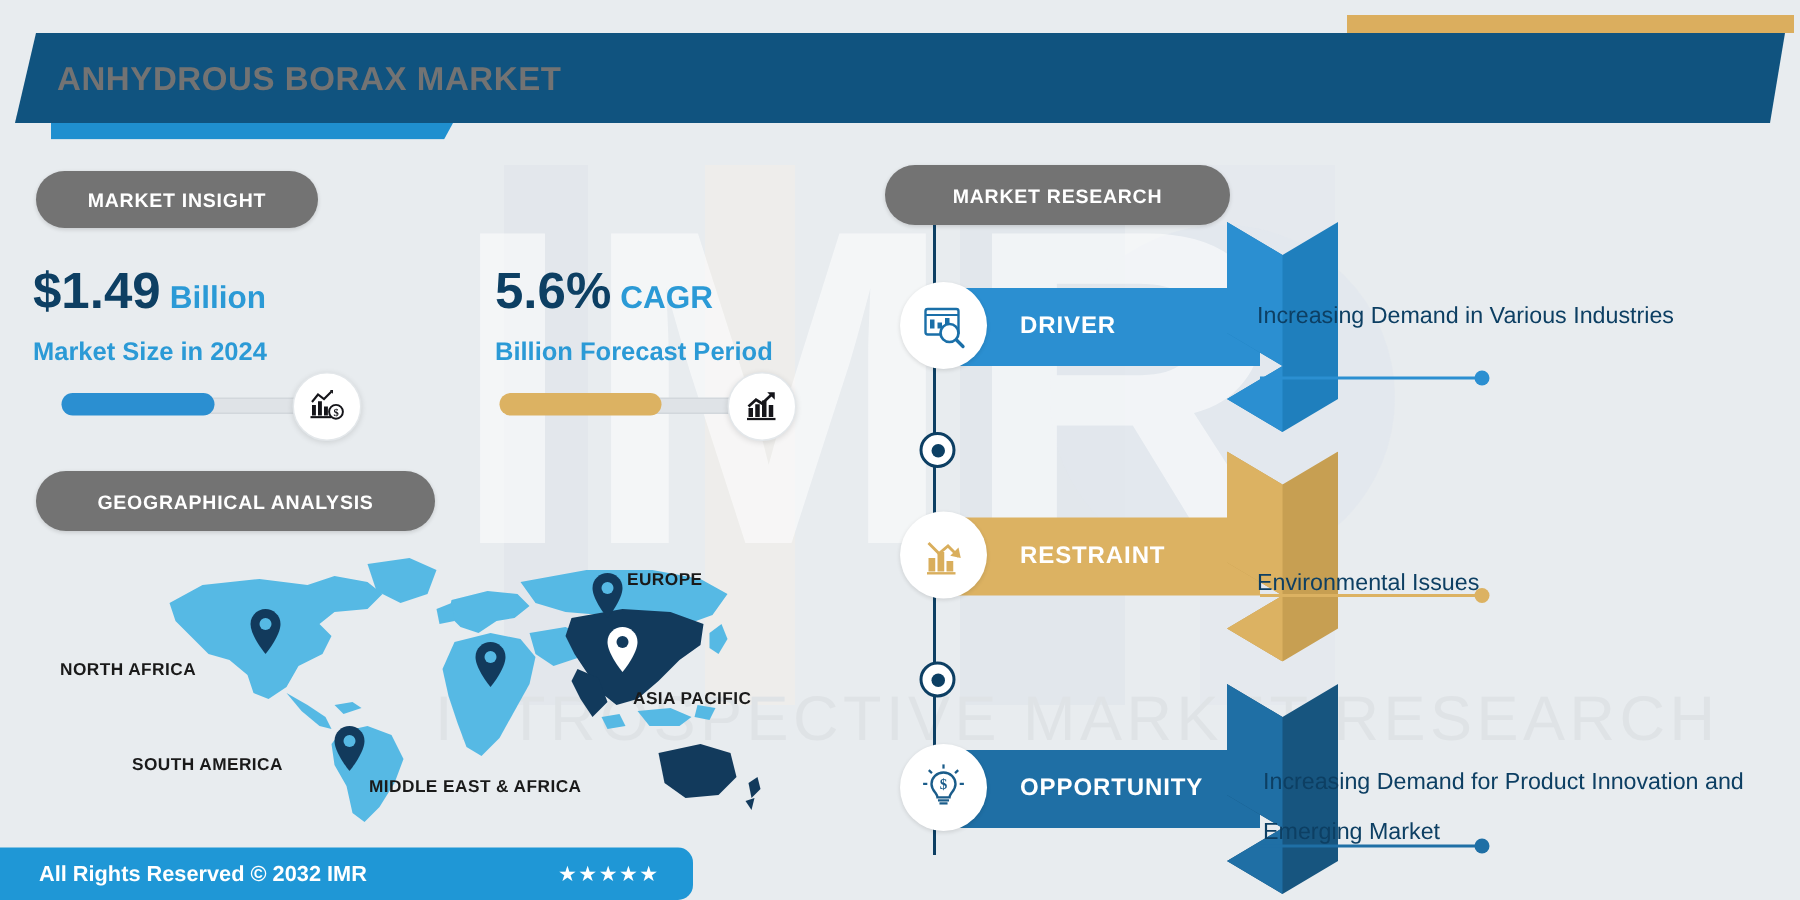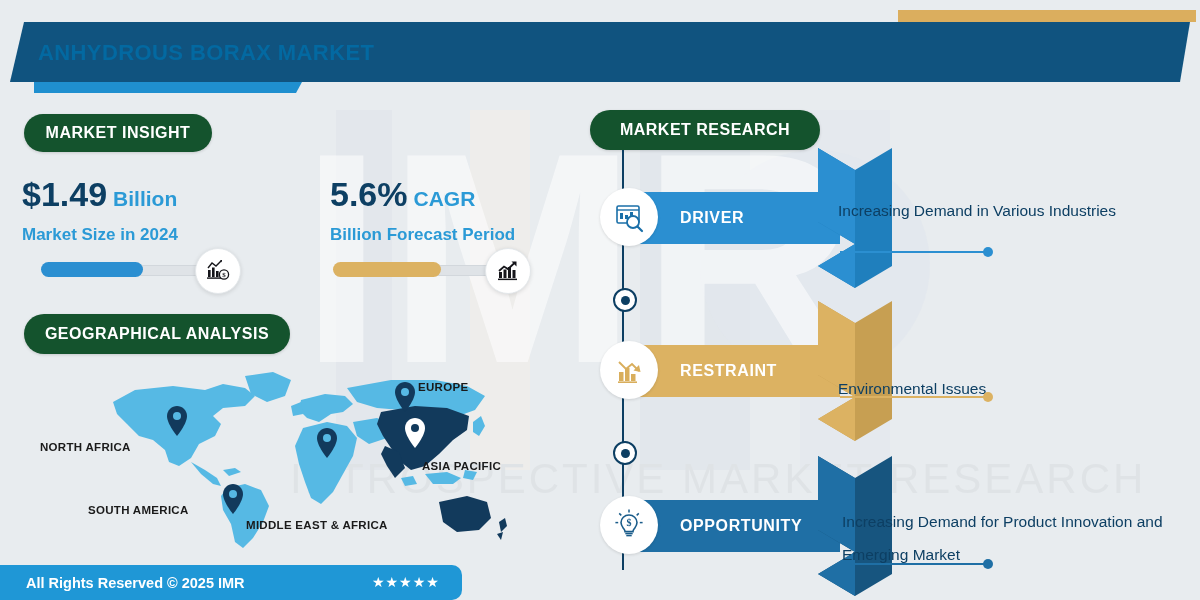--- a/index.html
+++ b/index.html
@@ -38,31 +38,31 @@
     position:absolute;left:898px;top:10px;width:298px;height:12px;background:#dbae5e;
   }
   .header-bar{
     position:absolute;left:10px;top:22px;width:1180px;height:60px;
     background:#10537f;
     clip-path:polygon(14px 0, 1180px 0, 1170px 60px, 0px 60px);
     box-shadow:0 2px 4px rgba(0,0,0,.18);
   }
   .header-title{
     position:absolute;left:38px;top:39px;width:1000px;height:28px;line-height:28px;
-    color:#0369a1;font-size:22px;font-weight:600;letter-spacing:.4px;
+    color:#737373;font-size:22px;font-weight:600;letter-spacing:.4px;
   }
   .header-accent{
     position:absolute;left:34px;top:82px;width:268px;height:11px;background:#1f8fcf;
     clip-path:polygon(0 0, 268px 0, 262px 11px, 0 11px);
   }
 
   
   .pill{
-    position:absolute;background:#14532d;color:#fff;border-radius:22px;
-    font-size:16px;font-weight:600;letter-spacing:.5px;
+    position:absolute;background:#737373;color:#fff;border-radius:22px;
+    font-size:13px;font-weight:600;letter-spacing:.5px;
     display:flex;align-items:center;justify-content:center;
     box-shadow:0 1px 3px rgba(0,0,0,.15);
   }
   #pill-insight{left:24px;top:114px;width:188px;height:38px;}
   #pill-geo{left:24px;top:314px;width:266px;height:40px;}
   #pill-dynamics{left:590px;top:110px;width:230px;height:40px;}
 
   
   .kpi{position:absolute;}
   #kpi-size{left:22px;top:174px;width:240px;}
@@ -299,21 +299,21 @@
     </svg>
   </div>
 
   <div class="map-label" id="lbl-na">NORTH AFRICA</div>
   <div class="map-label" id="lbl-sa">SOUTH AMERICA</div>
   <div class="map-label" id="lbl-eu">EUROPE</div>
   <div class="map-label" id="lbl-ap">ASIA PACIFIC</div>
   <div class="map-label" id="lbl-mea">MIDDLE EAST &amp; AFRICA</div>
 
   <div class="footer"></div>
-  <div class="footer-text">All Rights Reserved © 2025 IMR</div>
+  <div class="footer-text">All Rights Reserved © 2032 IMR</div>
   <div class="stars">★★★★★</div>
 
   <div class="pill" id="pill-dynamics">
     <span>MARKET RESEARCH</span>
   </div>
   <div class="spine"></div>
   <div class="node" id="node-1"></div>
   <div class="node" id="node-2"></div>
 
   <div class="ribbon row" id="row-driver">

